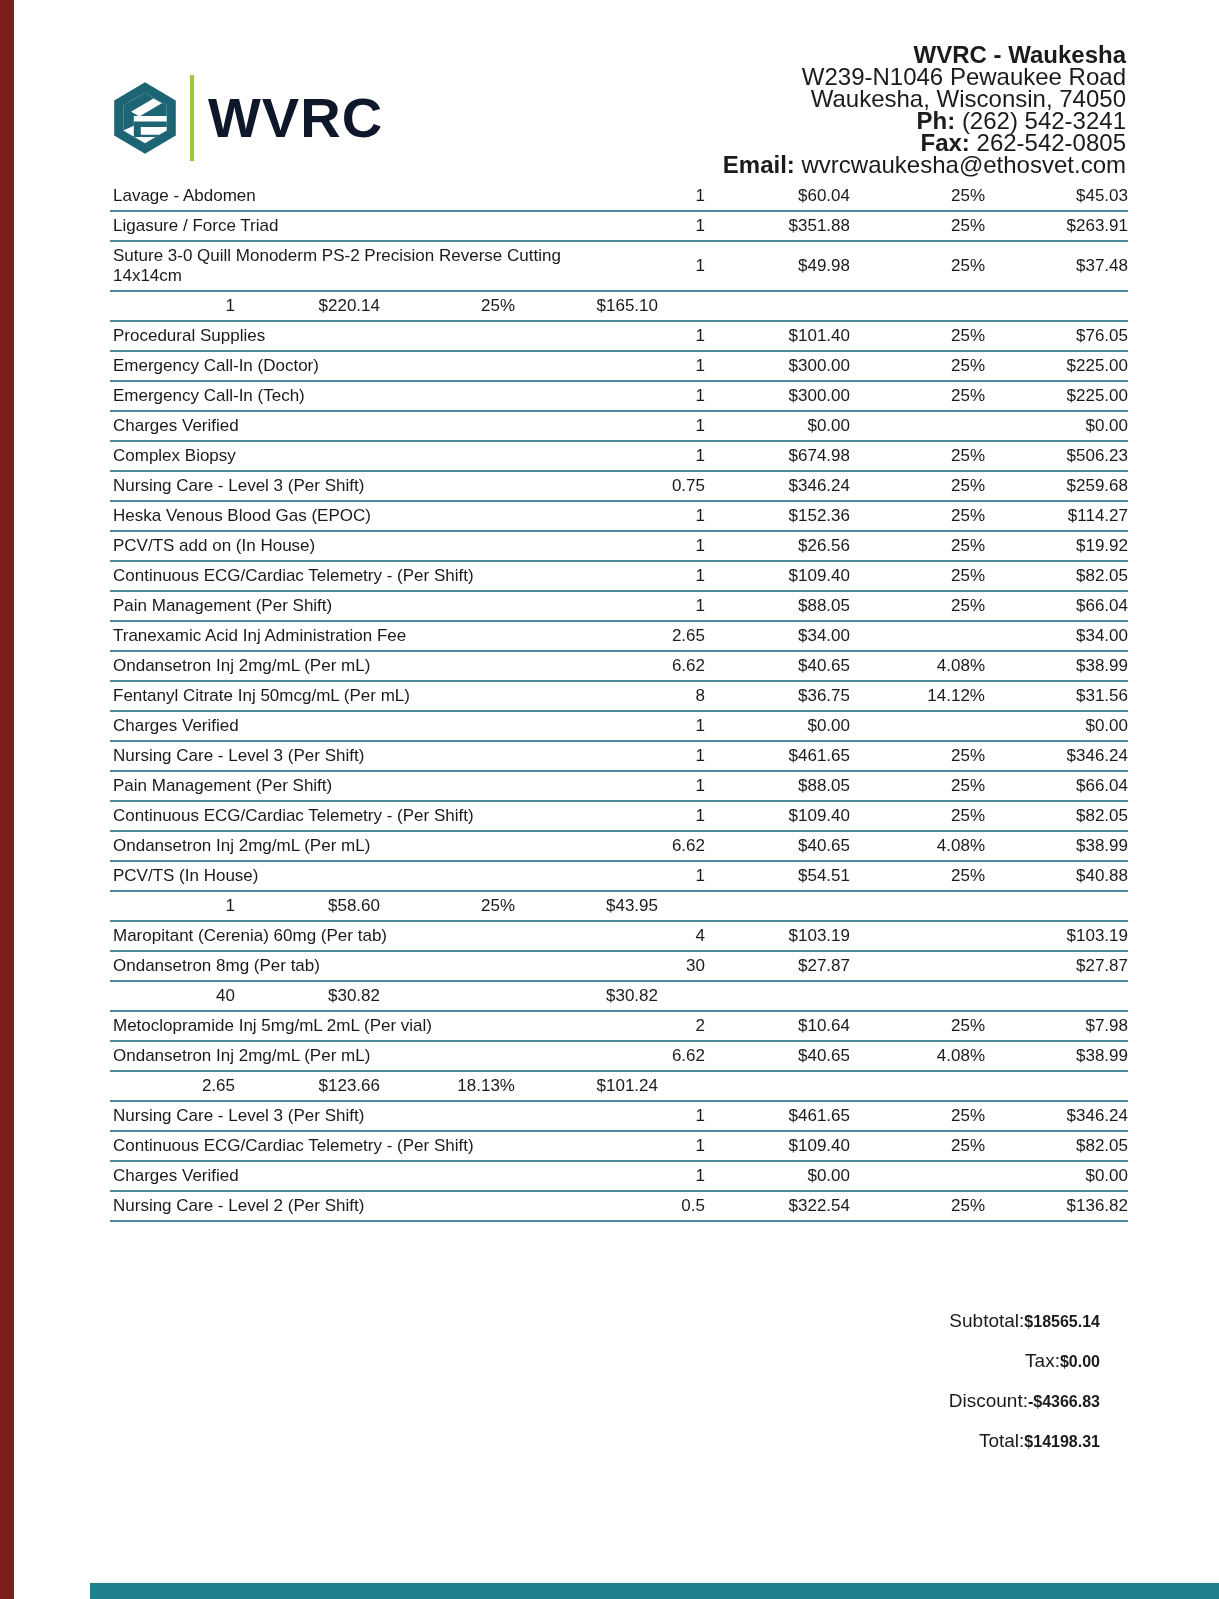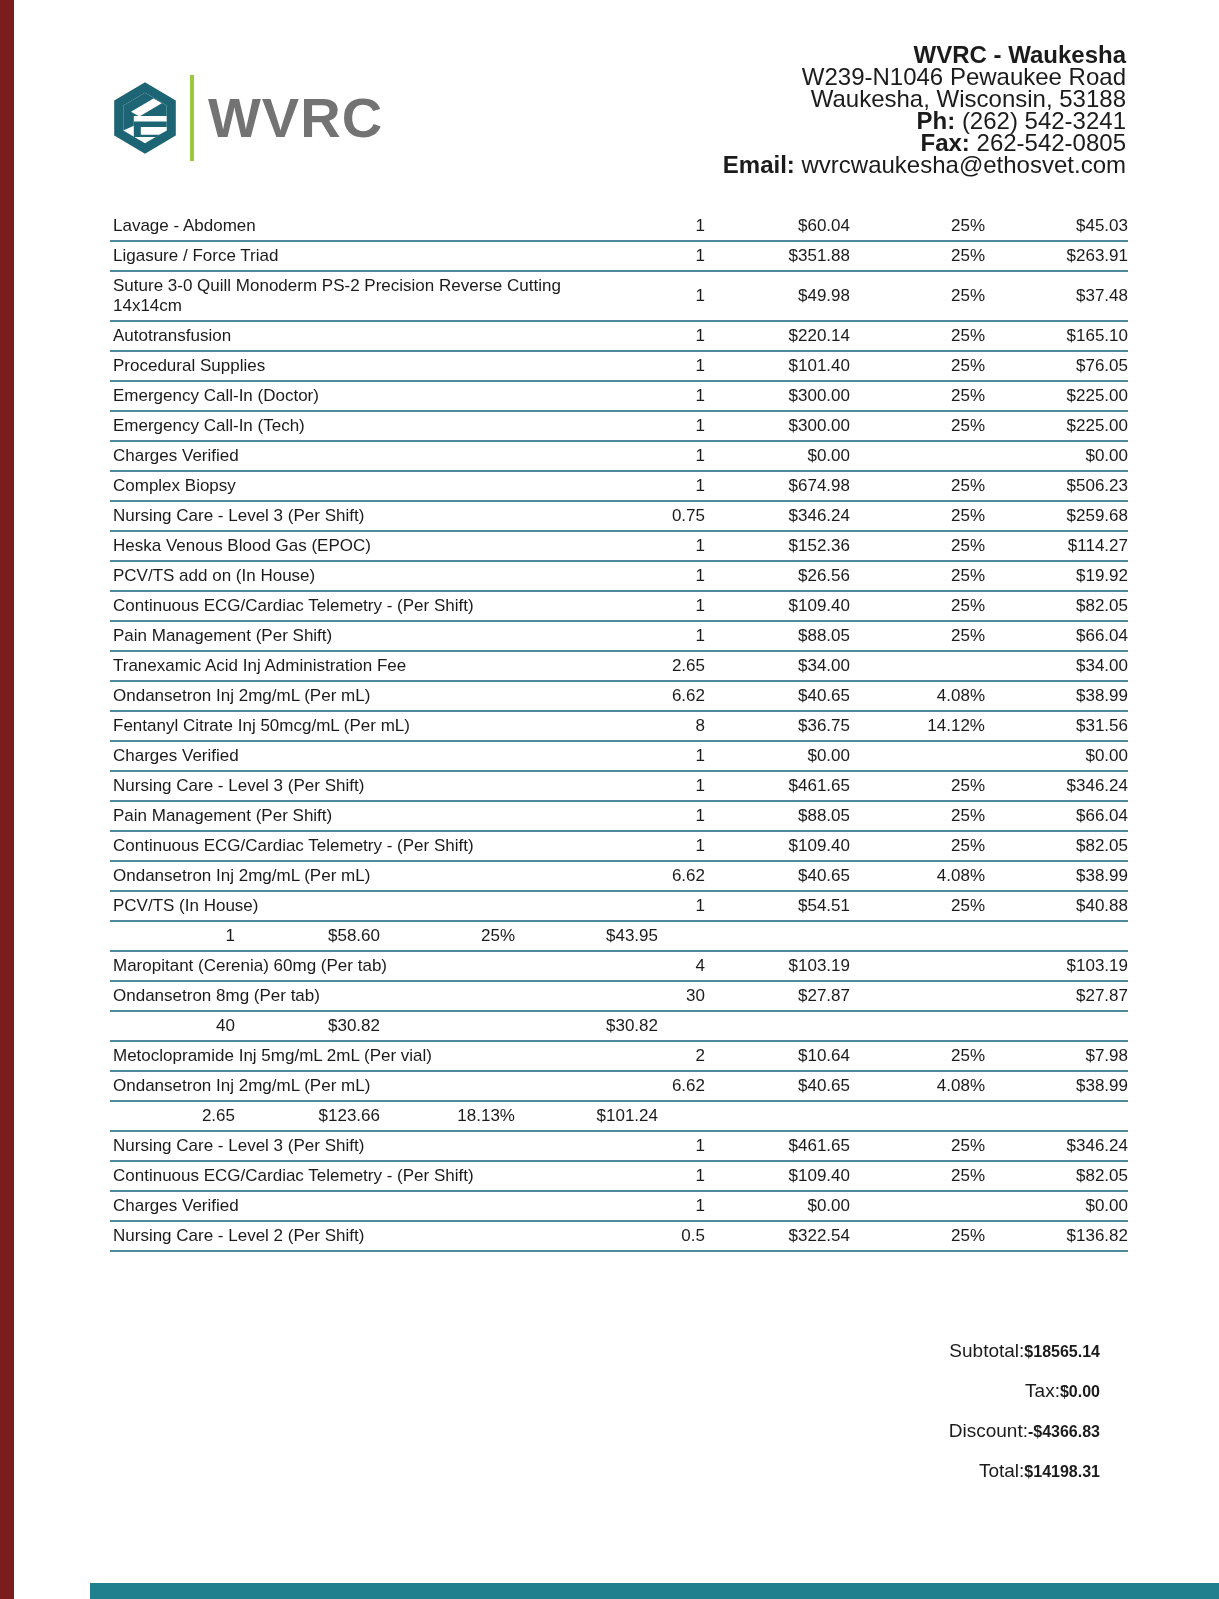--- a/index.html
+++ b/index.html
@@ -31,28 +31,28 @@
   .header { display: flex; justify-content: space-between; min-height: 138px; }
   .logo { display: flex; align-items: center; margin-top: 26px; height: 96px; }
   .logo svg { width: 70px; height: 78px; display: block; }
   .logo-divider {
     width: 4px; height: 86px;
     background: #9aca3c;
     margin: 0 14px 0 10px;
   }
   .logo-text {
     font-size: 56px; font-weight: bold;
-    color: #737373; letter-spacing: 1px;
+    color: #0f172a; letter-spacing: 1px;
     line-height: 1;
   }
   .contact { text-align: right; font-size: 24px; line-height: 22px; padding-right: 2px; }
   .contact .clinic-name { font-weight: bold; }
   .contact b { font-weight: bold; }
   
-  .table { margin-top: 30px; }
+  .table { }
   .trow {
     display: flex; align-items: center;
     border-bottom: 2px solid #4e8a9e;
     padding: 4px 0;
     font-size: 17px; line-height: 20px;
   }
   .trow .c-desc  { flex: 0 0 470px; text-align: left; padding-left: 3px; }
   .trow .c-qty   { flex: 0 0 125px; text-align: right; }
   .trow .c-price { flex: 0 0 145px; text-align: right; }
   .trow .c-disc  { flex: 0 0 135px; text-align: right; }
@@ -92,21 +92,21 @@
         <path d="M34,60 L81,60 L81,73 L66,82 L34,82 Z" fill="#1d6474"></path>
         <path d="M44,68 L81,68 L81,73 L70,79 L44,79 Z" fill="#ffffff"></path>
       </svg>
       <div class="logo-divider"></div>
       <div class="logo-text">WVRC</div>
     </div>
 
     <div class="contact">
       <div class="clinic-name">WVRC - Waukesha</div>
       <div>W239-N1046 Pewaukee Road</div>
-      <div>Waukesha, Wisconsin, 53188</div>
+      <div>Waukesha, Wisconsin, 74050</div>
       <div><b>Ph:</b> <span>(262) 542-3241</span></div>
       <div><b>Fax:</b> <span>262-542-0805</span></div>
       <div><b>Email:</b> <span>wvrcwaukesha@ethosvet.com</span></div>
     </div>
   </div>
 
   <div class="table">
     <div class="trow">
       <div class="c-desc">Lavage - Abdomen</div>
       <div class="c-qty">1</div>
@@ -125,21 +125,20 @@
 
     <div class="trow">
       <div class="c-desc">Suture 3-0 Quill Monoderm PS-2 Precision Reverse Cutting 14x14cm</div>
       <div class="c-qty">1</div>
       <div class="c-price">$49.98</div>
       <div class="c-disc">25%</div>
       <div class="c-total">$37.48</div>
     </div>
 
     <div class="trow">
-      <div class="c-desc">Autotransfusion</div>
       <div class="c-qty">1</div>
       <div class="c-price">$220.14</div>
       <div class="c-disc">25%</div>
       <div class="c-total">$165.10</div>
     </div>
 
     <div class="trow">
       <div class="c-desc">Procedural Supplies</div>
       <div class="c-qty">1</div>
       <div class="c-price">$101.40</div>

